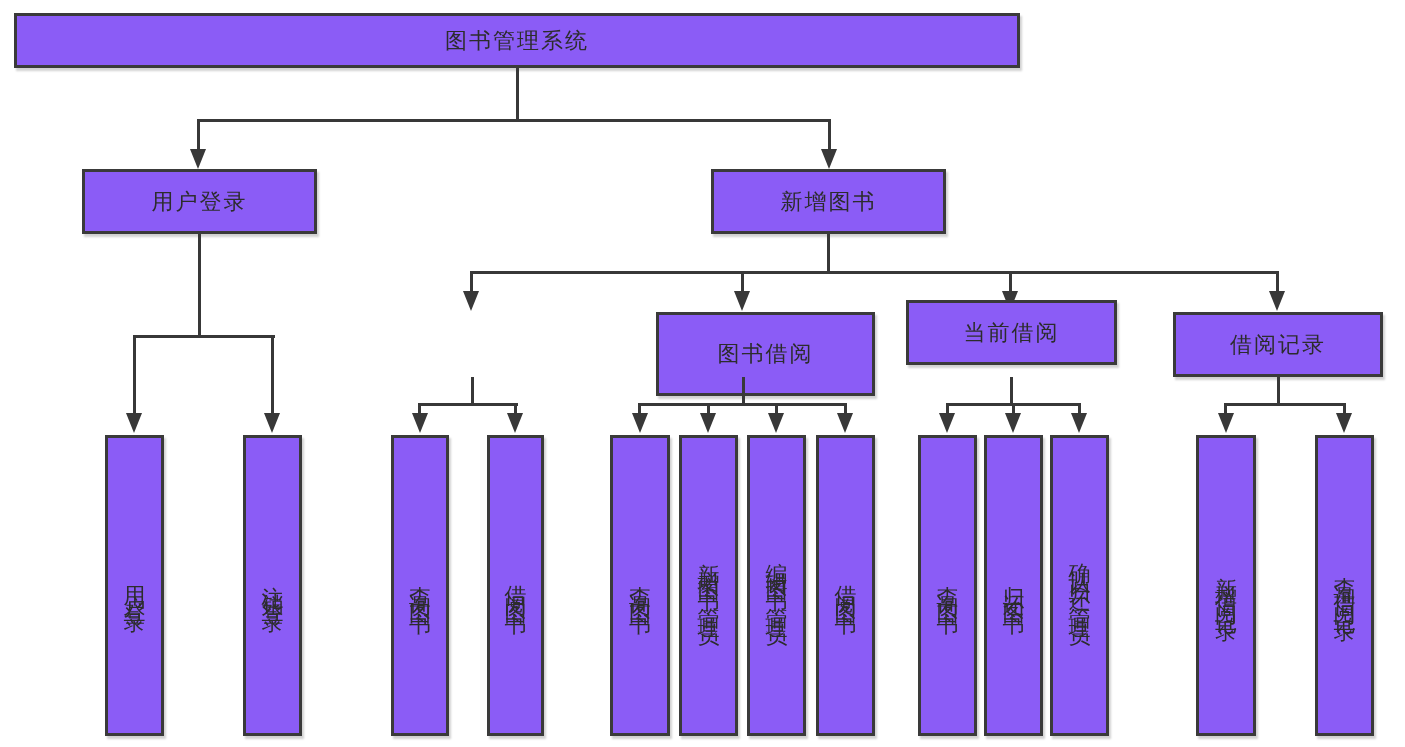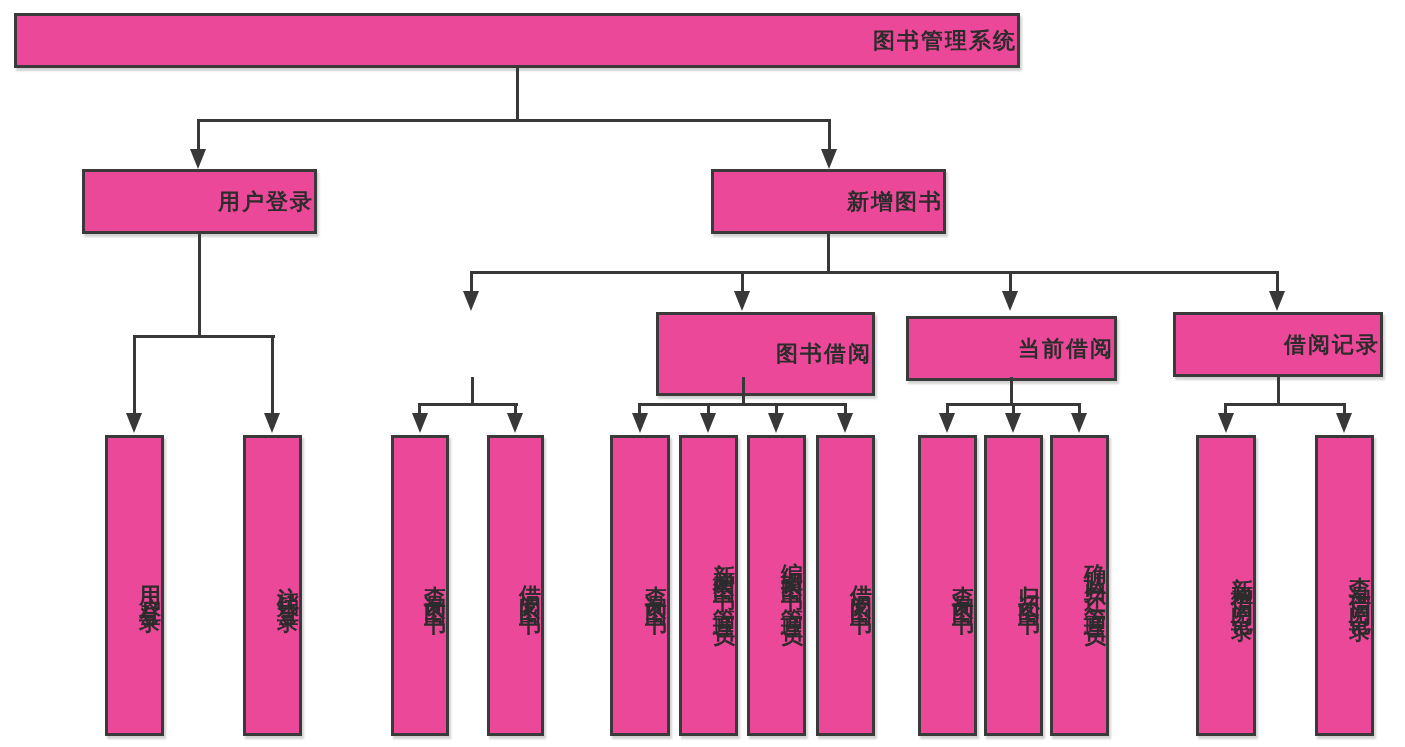--- a/index.html
+++ b/index.html
@@ -11,26 +11,25 @@
   #stage{
     position:relative;
     width:1405px;height:747px;
     background:#ffffff;
     font-family:"Liberation Sans","DejaVu Sans",sans-serif;
     color:var(--text);
     overflow:hidden;
   }
   .box{
     position:absolute;
-    background:#ec4899;
+    background:#8b5cf6;
     border:3px solid var(--border);
     box-sizing:border-box;
-    display:flex;align-items:center;justify-content:flex-end;
+    display:flex;align-items:center;justify-content:center;
     box-shadow:2px 3px 2px rgba(0,0,0,0.18);
-    font-weight:bold;
   }
   .hlabel{
     font-size:22px;
     letter-spacing:2px;
     white-space:nowrap;
   }
   .vlabel{
     writing-mode:vertical-rl;
     text-orientation:mixed;
     font-size:22px;
@@ -99,21 +98,21 @@
     <div class="ah" style="left:734px;top:291px;"></div>
     <div class="vl" style="left:1009px;top:271px;height:22px;"></div>
     <div class="ah" style="left:1002px;top:291px;"></div>
     <div class="vl" style="left:1276px;top:271px;height:22px;"></div>
     <div class="ah" style="left:1269px;top:291px;"></div>
   </div>
 
   <div class="box" style="left:656px;top:312px;width:219px;height:84px;">
     <span class="hlabel">图书借阅</span>
   </div>
-  <div class="box" style="left:906px;top:316px;width:211px;height:65px;">
+  <div class="box" style="left:906px;top:300px;width:211px;height:65px;">
     <span class="hlabel">当前借阅</span>
   </div>
   <div class="box" style="left:1173px;top:312px;width:210px;height:65px;">
     <span class="hlabel">借阅记录</span>
   </div>
 
   <div>
     <div class="vl" style="left:471px;top:377px;height:28px;"></div>
     <div class="hl" style="left:419px;top:403px;width:99px;"></div>
     <div class="vl" style="left:418px;top:403px;height:14px;"></div>

